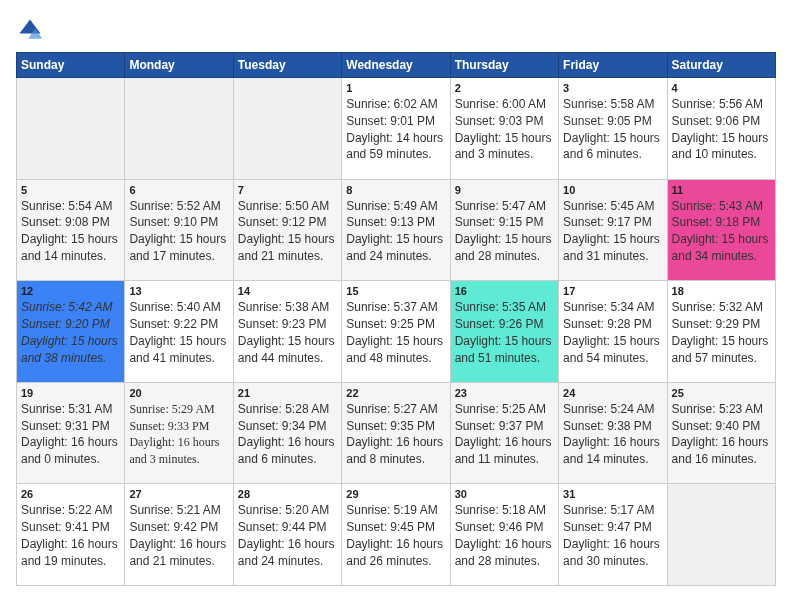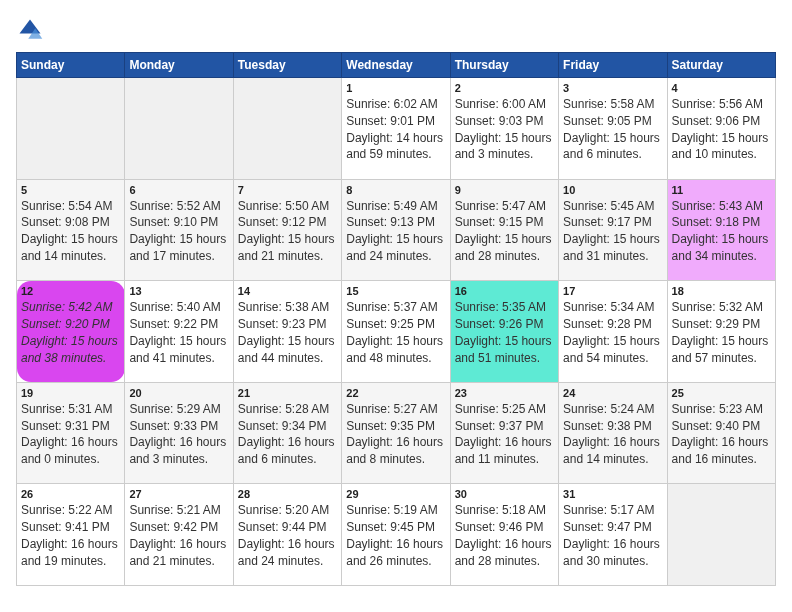--- a/index.html
+++ b/index.html
@@ -207,30 +207,30 @@
 Daylight: 15 hours
 and 28 minutes.</div>
           </td>
           <td style="background: rgb(245, 245, 245);">
             <div class="day-num">10</div>
             <div class="day-info" style="white-space: pre-line;">Sunrise: 5:45 AM
 Sunset: 9:17 PM
 Daylight: 15 hours
 and 31 minutes.</div>
           </td>
-          <td style="background: #f0abfc;">
+          <td style="background: #ec4899;">
             <div class="day-num">11</div>
             <div class="day-info" style="white-space: pre-line;">Sunrise: 5:43 AM
 Sunset: 9:18 PM
 Daylight: 15 hours
 and 34 minutes.</div>
           </td>
         </tr>
         <tr>
-          <td style="background: #d946ef; border-radius: 14px;">
+          <td style="background: #3b82f6;">
             <div class="day-num">12</div>
             <div class="day-info" style="white-space: pre-line; font-style: italic;">Sunrise: 5:42 AM
 Sunset: 9:20 PM
 Daylight: 15 hours
 and 38 minutes.</div>
           </td>
           <td style="background: rgb(255, 255, 255);">
             <div class="day-num">13</div>
             <div class="day-info" style="white-space: pre-line;">Sunrise: 5:40 AM
 Sunset: 9:22 PM
@@ -276,21 +276,21 @@
         <tr>
           <td style="background: rgb(245, 245, 245);">
             <div class="day-num">19</div>
             <div class="day-info" style="white-space: pre-line;">Sunrise: 5:31 AM
 Sunset: 9:31 PM
 Daylight: 16 hours
 and 0 minutes.</div>
           </td>
           <td style="background: rgb(245, 245, 245);">
             <div class="day-num">20</div>
-            <div class="day-info" style="white-space: pre-line;">Sunrise: 5:29 AM
+            <div class="day-info" style="white-space: pre-line; font-family: Liberation Serif, serif;">Sunrise: 5:29 AM
 Sunset: 9:33 PM
 Daylight: 16 hours
 and 3 minutes.</div>
           </td>
           <td style="background: rgb(245, 245, 245);">
             <div class="day-num">21</div>
             <div class="day-info" style="white-space: pre-line;">Sunrise: 5:28 AM
 Sunset: 9:34 PM
 Daylight: 16 hours
 and 6 minutes.</div>

